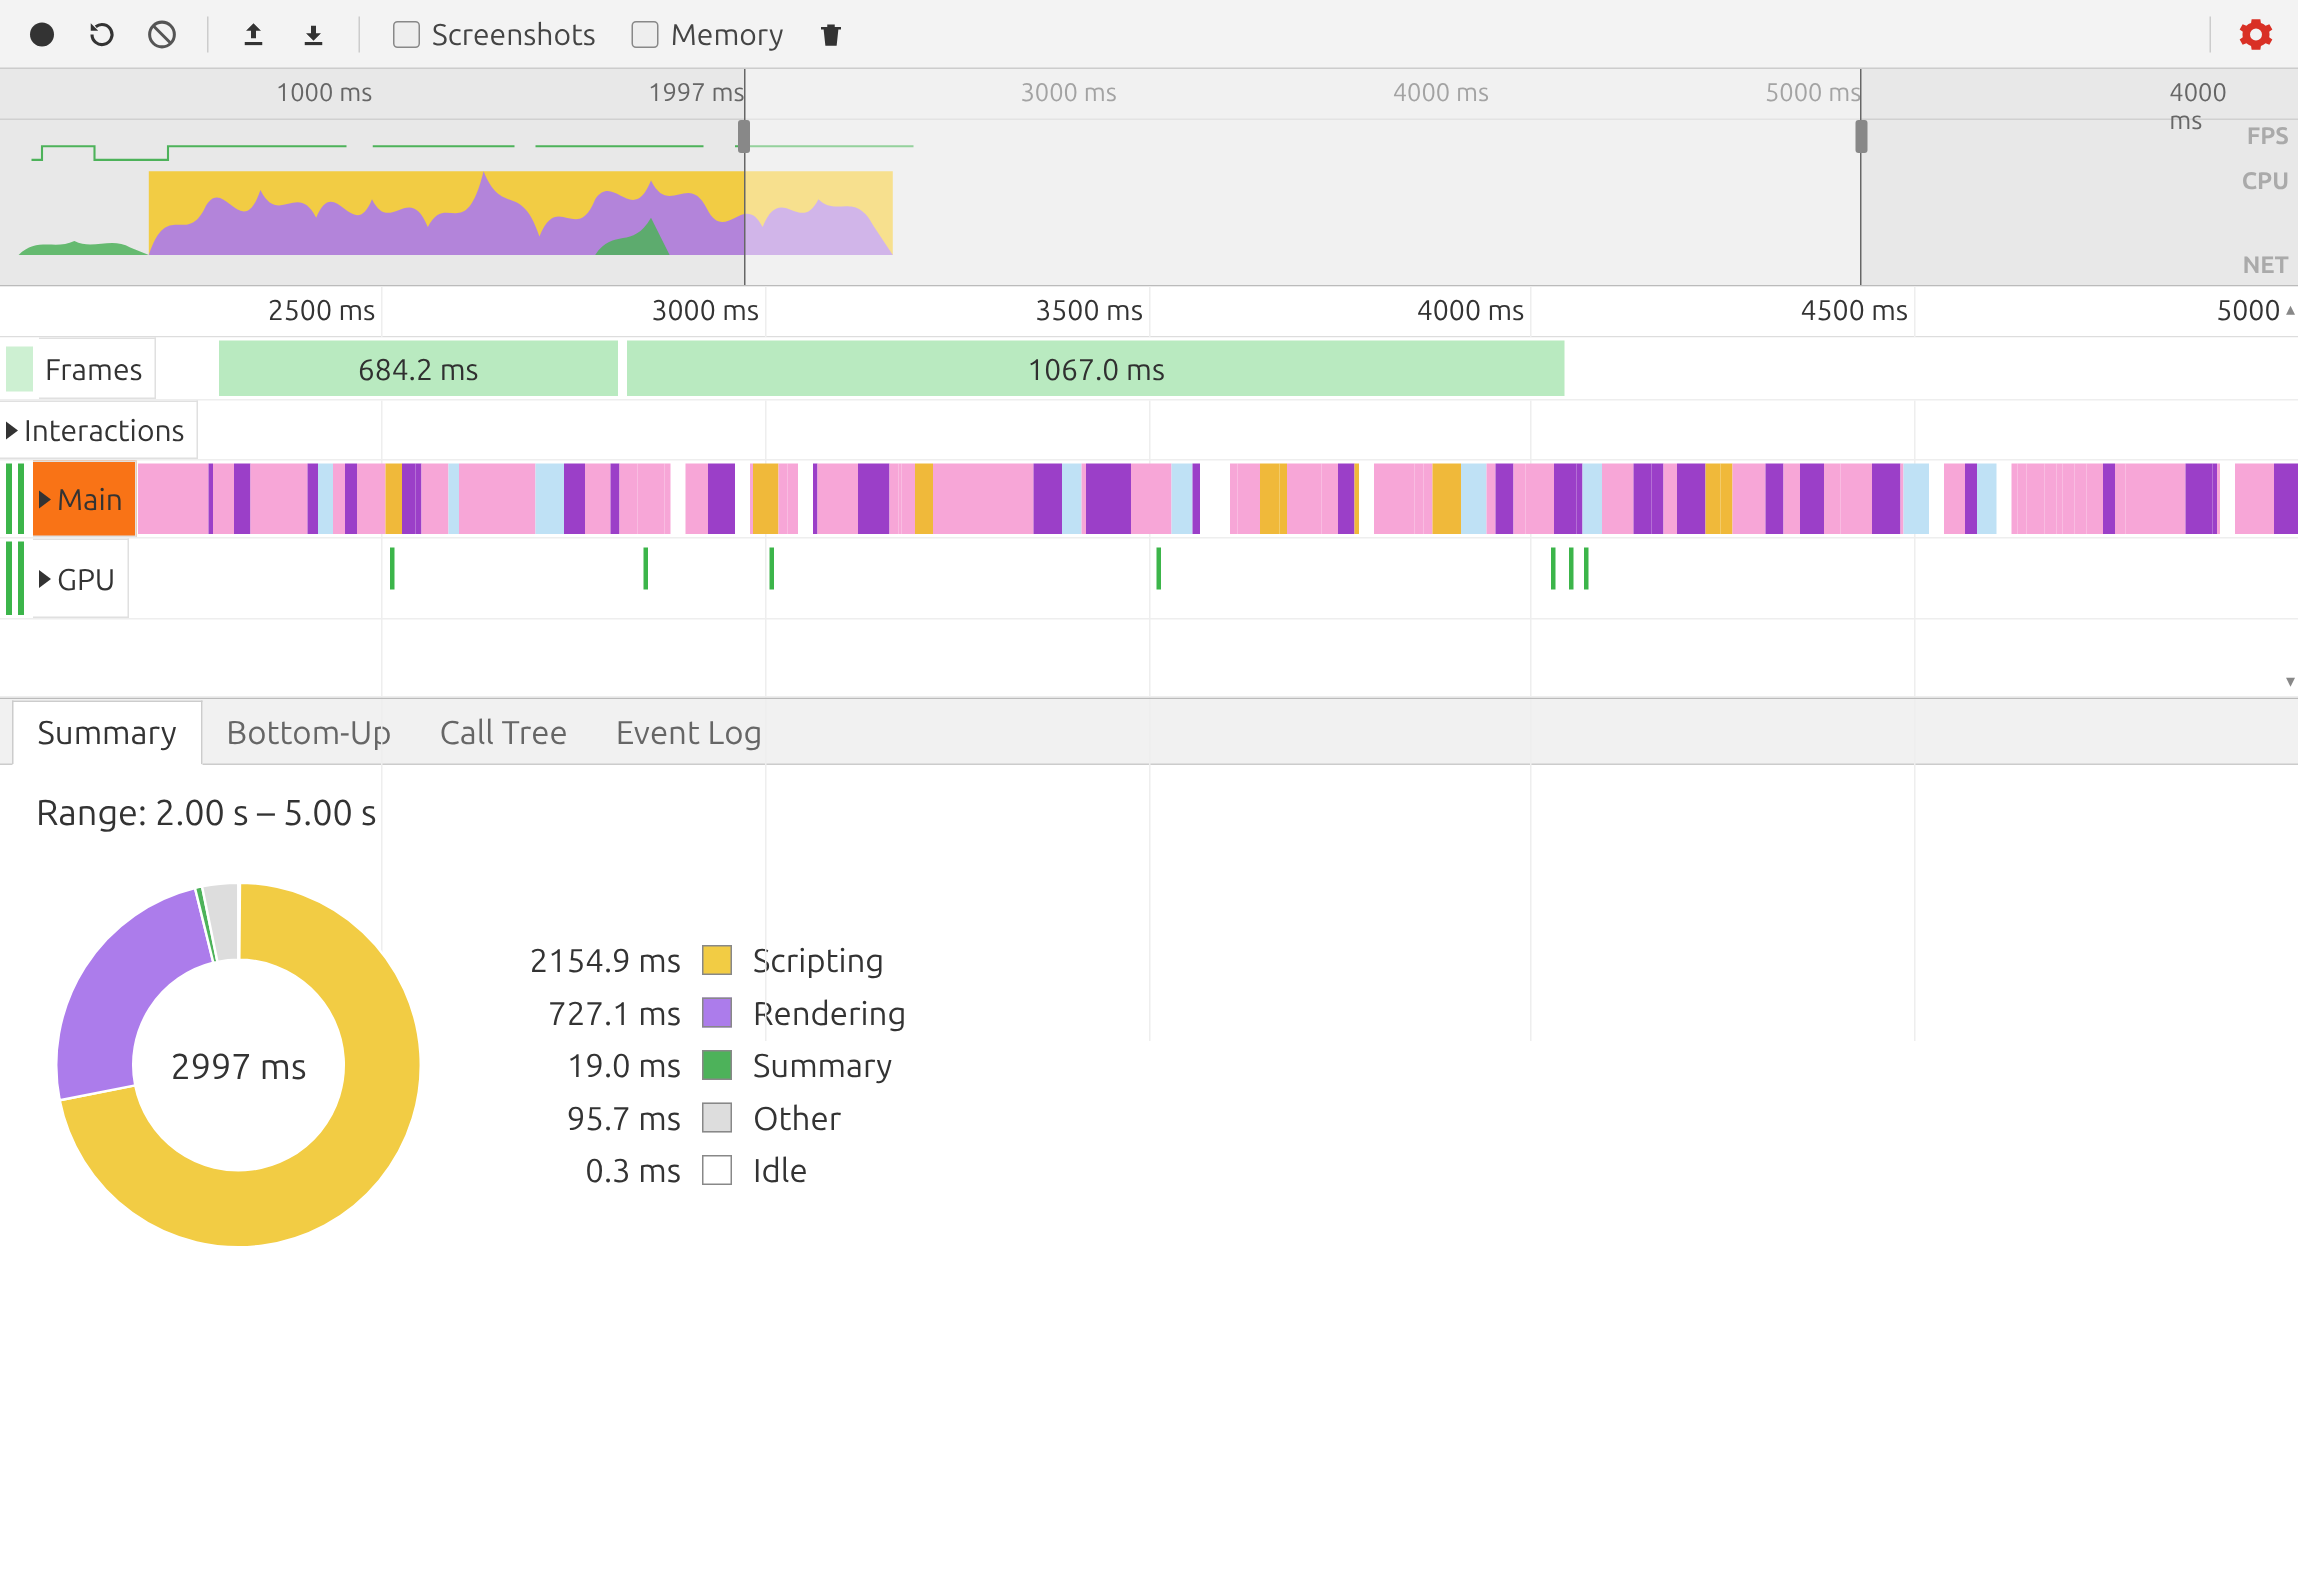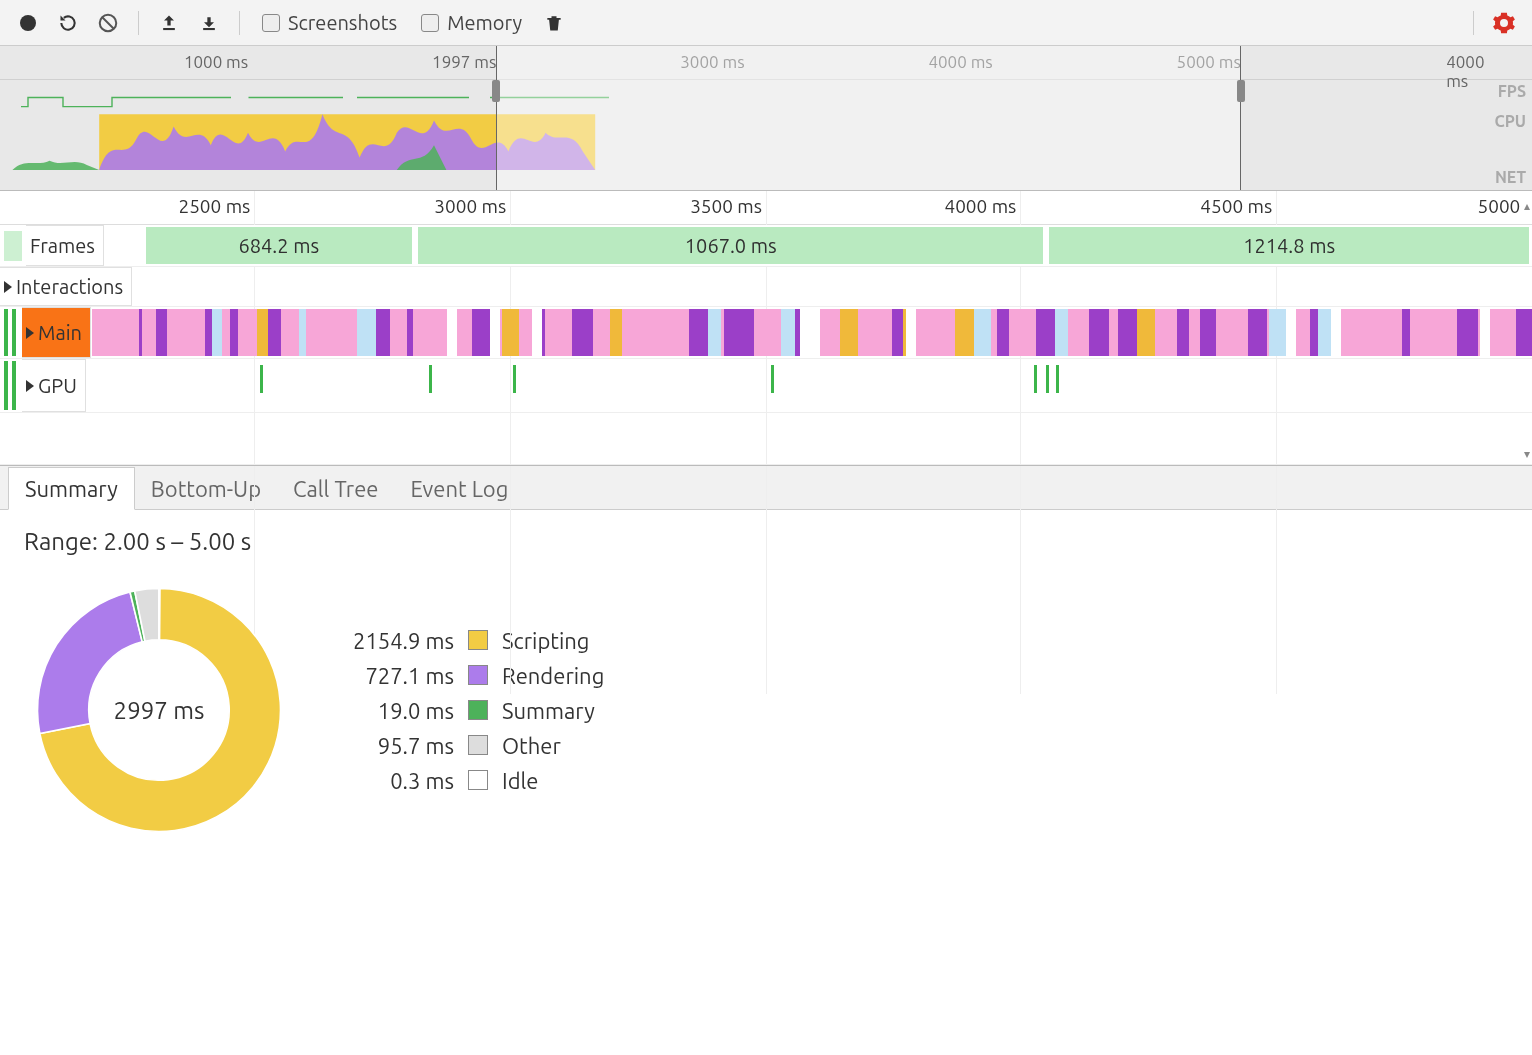--- a/index.html
+++ b/index.html
@@ -168,23 +168,20 @@
   <div class="track frames-track">
     <div class="frame-mini"></div>
     <div class="track-head" style="left:26px">
         <span>Frames</span>
       </div>
     <div class="frame-block" style="left:9.5%; width:17.4%">
         <span>684.2 ms</span>
       </div>
     <div class="frame-block" style="left:27.3%; width:40.8%">
         <span>1067.0 ms</span>
-      </div>
-    <div class="frame-block" style="left:68.5%; width:31.3%">
-        <span>1214.8 ms</span>
       </div>
   </div>
 
   <div class="track interactions-track">
     <div class="track-head">
         <span class="tri"></span>
         <span>Interactions</span>
       </div>
   </div>
 

